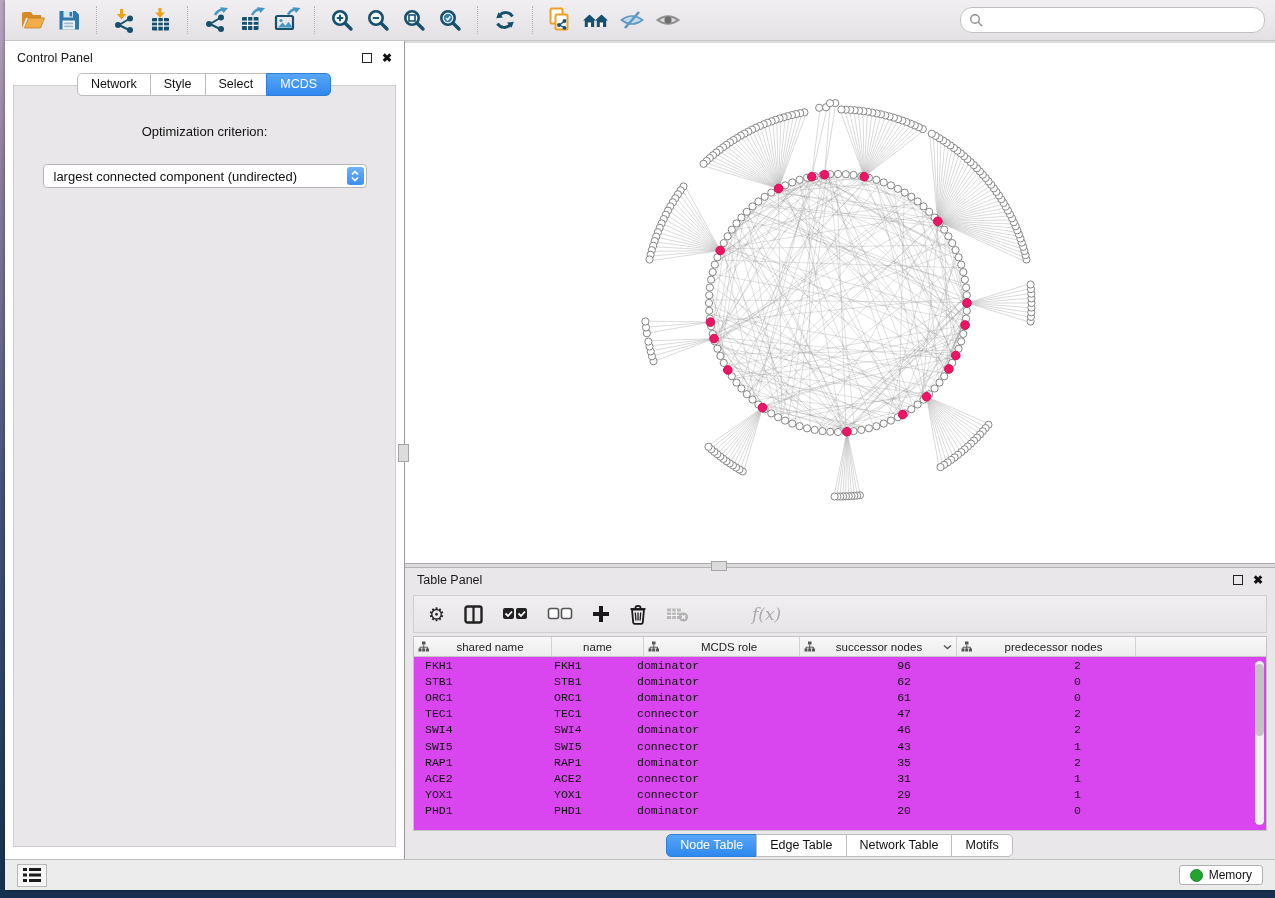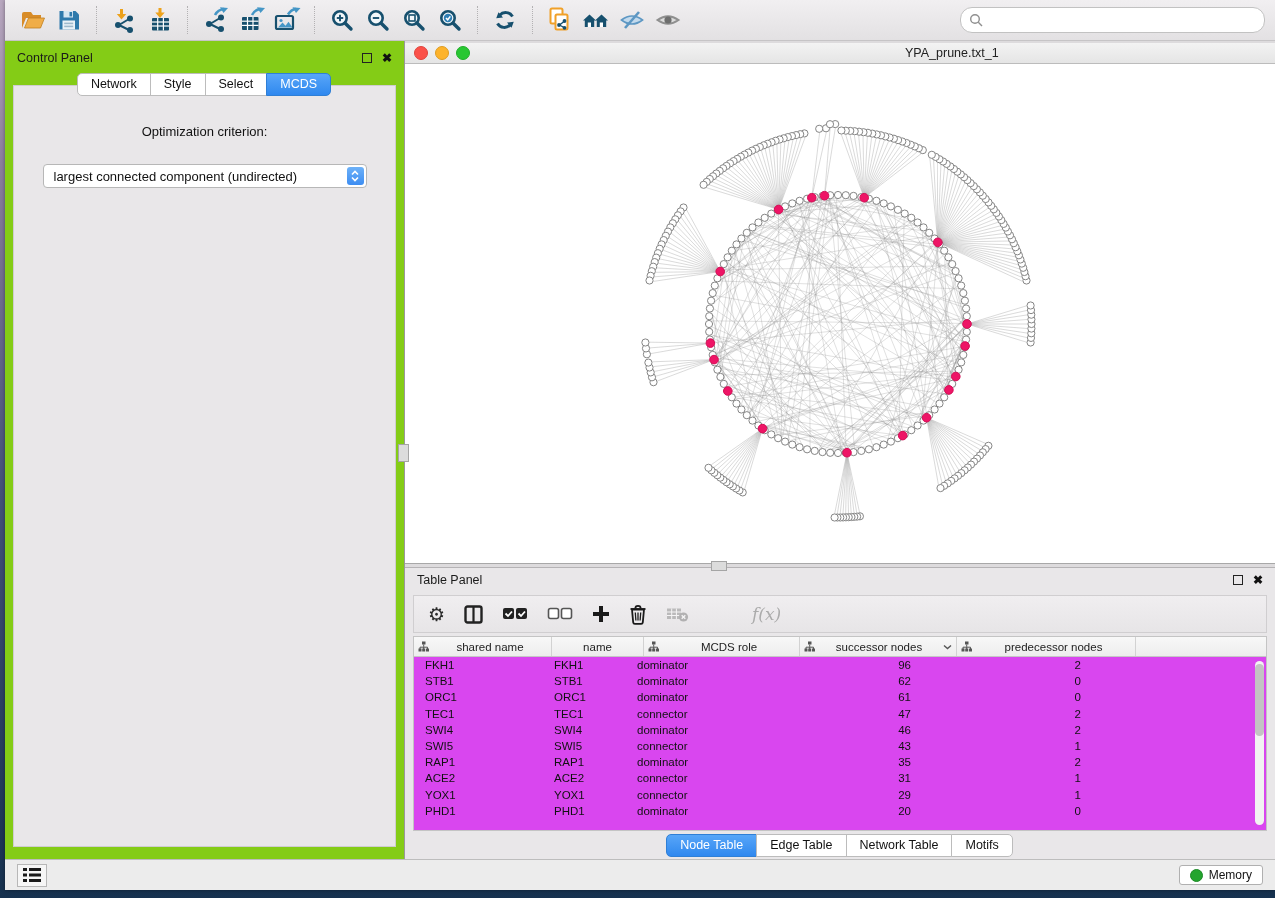--- a/index.html
+++ b/index.html
@@ -11,21 +11,21 @@
   .toolbar{height:40px;flex:0 0 40px;display:flex;align-items:center;padding:0 10px;background:linear-gradient(#f1eff1,#e3e1e3);border-bottom:1px solid #c6c4c6;}
   .tbtn{width:36px;height:32px;display:flex;align-items:center;justify-content:center;border-radius:4px;}
   .tsep{width:0;height:28px;border-left:1px dotted #b3b1b3;margin:0 9px;}
   .search-wrap{margin-left:auto;width:287px;height:24px;border:1px solid #c2c2c2;border-radius:12px;background:#fff;display:flex;align-items:center;padding:0 8px;gap:5px;}
   .search-wrap input{border:none;outline:none;flex:1;font-size:12px;font-family:"Liberation Sans",sans-serif;background:transparent;}
 
   
   .main{flex:1;display:flex;min-height:0;}
 
   
-  .control-panel{width:399px;flex:0 0 399px;display:flex;flex-direction:column;background:#84cc16;border-right:1px solid #9a989a;position:relative;padding-top:5px;}
+  .control-panel{width:399px;flex:0 0 399px;display:flex;flex-direction:column;background:#ffffff;border-right:1px solid #9a989a;position:relative;padding-top:5px;}
   .panel-header{height:24px;display:flex;align-items:center;padding:0 12px;font-size:12.5px;color:#1a1a1a;}
   .win-btns{margin-left:auto;display:flex;align-items:center;gap:10px;}
   .float-glyph{width:8px;height:8px;border:1.5px solid #222;display:inline-block;}
   .close-glyph{font-size:12px;font-weight:bold;color:#111;line-height:1;}
   .cp-tabs{display:flex;justify-content:center;margin-top:3px;position:relative;z-index:2;margin-bottom:-11px;}
   .tab{background:#fff;border:1px solid #bcbcbc;padding:3px 13px 4px;font-size:12.5px;color:#111;margin-left:-1px;}
   .tab:first-child{border-radius:5px 0 0 5px;}
   .tab:last-child{border-radius:0 5px 5px 0;}
   .tab.active{background:linear-gradient(#58a6f8,#2f88ef);border-color:#2f7fd6;color:#fff;}
   .cp-inner{flex:1;margin:0 8px 12px;border:1px solid #cfcdcf;background:#e9e7e9;padding-top:30px;display:flex;flex-direction:column;}
@@ -64,21 +64,21 @@
   
   .table-panel{flex:1;background:#e9e7e9;border-top:1px solid #b5b3b5;display:flex;flex-direction:column;min-height:0;}
   .tp-toolbar{margin:3px 8px 0;border:1px solid #d0ced0;background:linear-gradient(#f0eef0,#e7e5e7);height:36px;flex:0 0 36px;display:flex;align-items:center;gap:19px;padding:0 14px;}
   .tp-tool{display:flex;align-items:center;justify-content:center;}
   .fx{font-family:"DejaVu Serif",serif;font-style:italic;color:#ababab;font-size:17px;margin-left:44px;}
   .tp-table{margin:3px 8px 0;background:#d946ef;border:1px solid #c4c4c4;flex:1;position:relative;overflow:hidden;}
   .thead{display:flex;height:19px;background:linear-gradient(#f8f8f8,#ededed);border-bottom:1px solid #c6c6c6;}
   .th{display:flex;align-items:center;gap:4px;padding:0 4px;border-right:1px solid #d2d2d2;font-size:11.5px;color:#222;}
   .th .lbl{flex:1;text-align:center;}
   .th-fill{flex:1;border-right:none;}
-  .trow{display:flex;height:16.2px;align-items:center;}
+  .trow{display:flex;height:16.2px;align-items:center;font-family:Liberation Mono, monospace;}
   .td{font-size:11.5px;color:#111;overflow:hidden;white-space:nowrap;}
   .td.txt{padding-left:11px;box-sizing:border-box;}
   .td.num{text-align:right;padding-right:10px;box-sizing:border-box;}
   .tscroll{position:absolute;right:2px;top:24px;bottom:5px;width:9px;background:#f2f2f2;border-radius:5px;}
   .tthumb{position:absolute;left:0;top:3px;width:9px;height:72px;background:#c3c3c3;border-radius:5px;}
   .tp-tabs{height:28px;flex:0 0 28px;display:flex;justify-content:center;align-items:center;}
 
   
   .status-bar{height:30px;flex:0 0 30px;background:#ececec;border-top:1px solid #bdbdbd;display:flex;align-items:center;padding:0 12px;}
   .sb-btn{width:28px;height:21px;border:1px solid #b7b7b7;background:#f6f6f6;display:flex;align-items:center;justify-content:center;}
@@ -286,28 +286,20 @@
                   </svg>
             </span>
           </div>
         </div>
       </div>
       <div class="v-handle"></div>
     </div>
 
     <div class="right-col">
       <div class="net-window">
-        <div class="net-titlebar">
-          <span class="traffic">
-            <span class="light red"></span>
-            <span class="light yellow"></span>
-            <span class="light green"></span>
-          </span>
-          <span class="net-title">YPA_prune.txt_1</span>
-        </div>
         <div class="net-canvas">
           <svg id="graph-svg" width="869" height="499">
                 <line x1="520.4" y1="350.7" x2="326.7" y2="327.6" class="chord"></line>
                 <line x1="310.6" y1="289.8" x2="543.4" y2="199.3" class="chord"></line>
                 <line x1="495.7" y1="369.3" x2="308.0" y2="244.2" class="chord"></line>
                 <line x1="322.6" y1="199.3" x2="372.4" y2="370.5" class="chord"></line>
                 <line x1="556.9" y1="282.8" x2="323.6" y2="322.4" class="chord"></line>
                 <line x1="496.9" y1="368.6" x2="323.2" y2="198.2" class="chord"></line>
                 <line x1="493.8" y1="370.4" x2="551.2" y2="216.4" class="chord"></line>
                 <line x1="557.8" y1="277.6" x2="396.5" y2="139.4" class="chord"></line>

